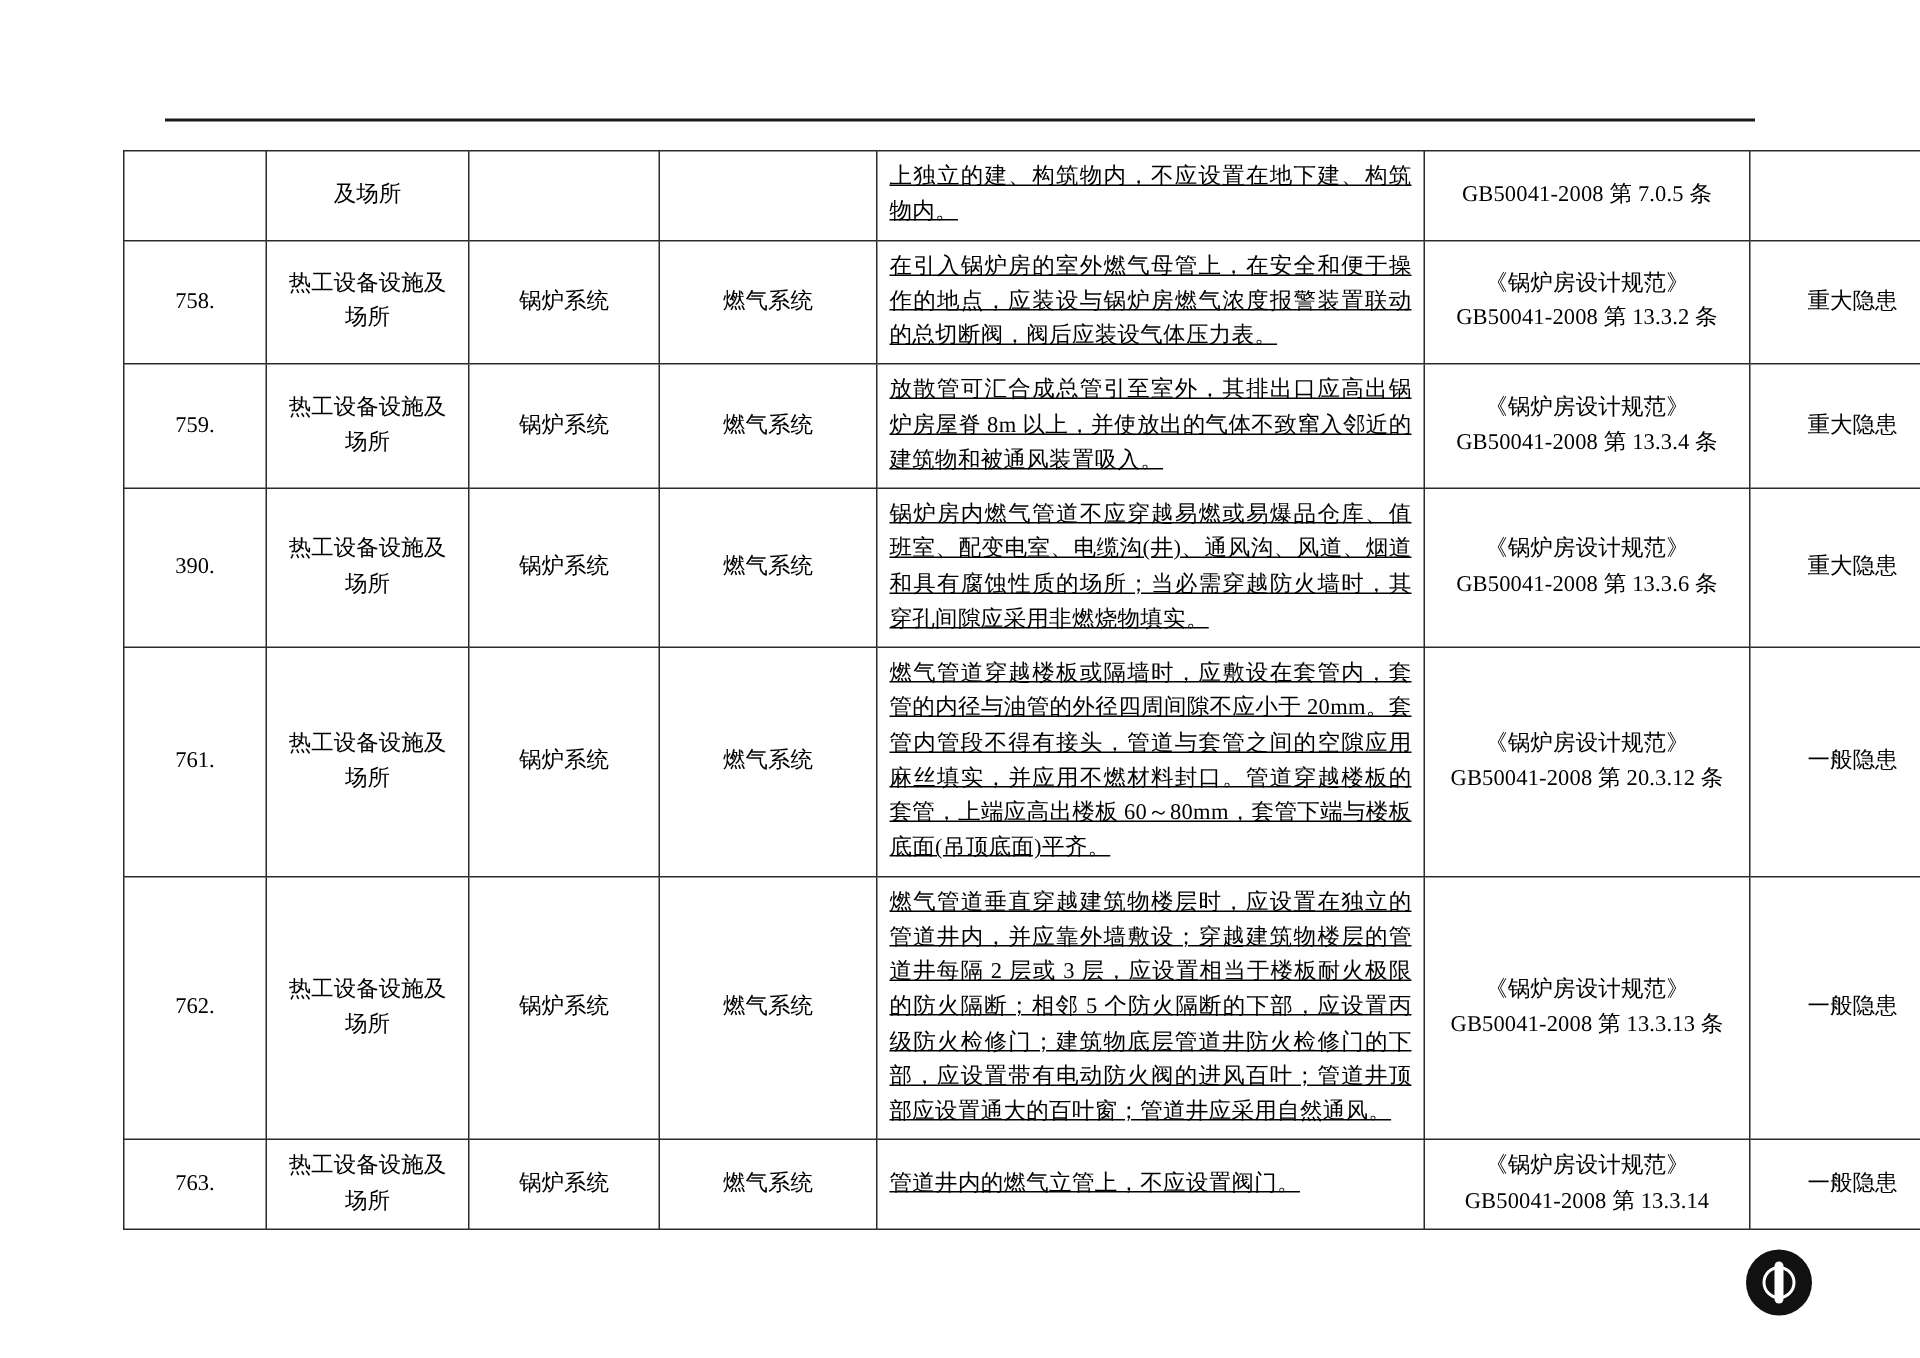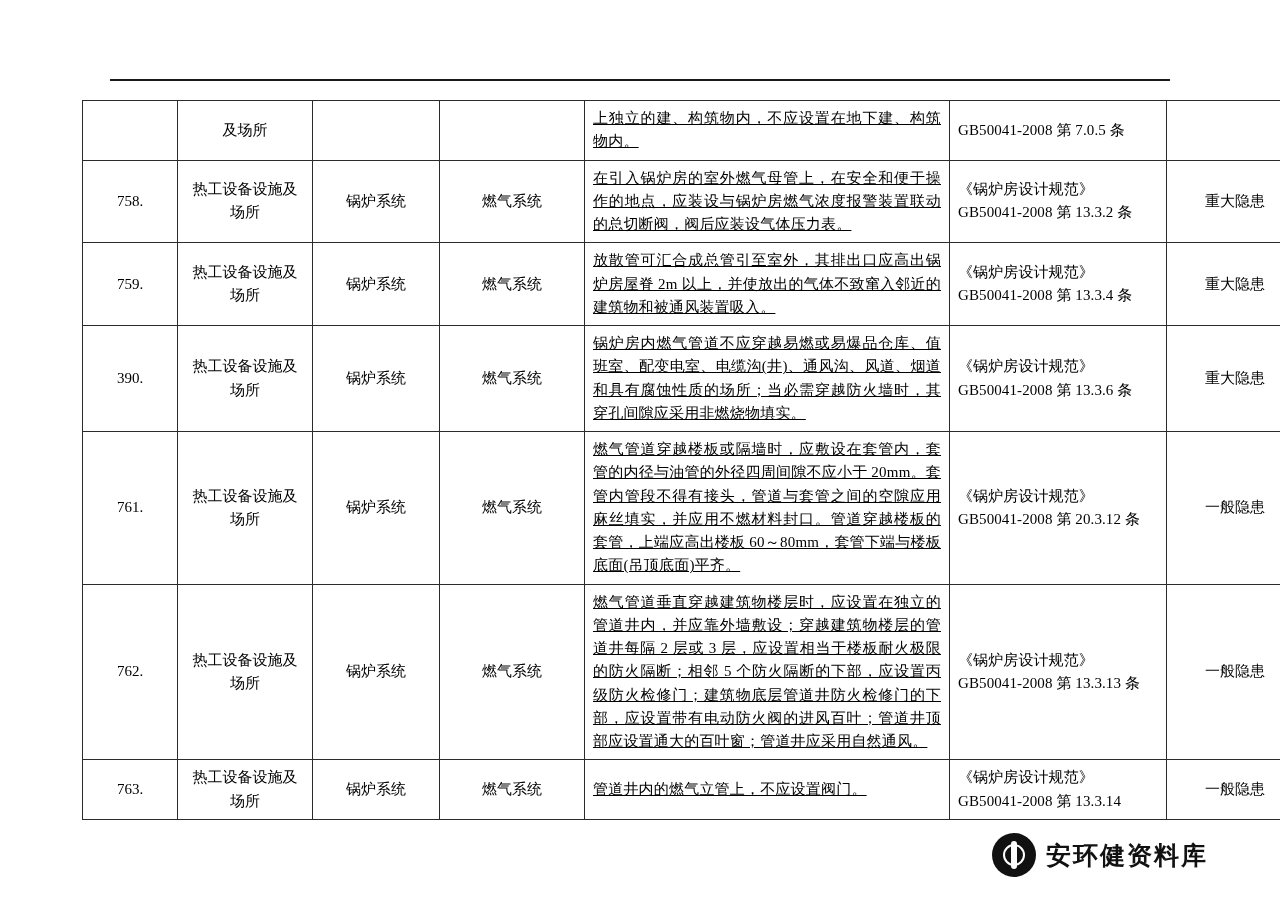--- a/index.html
+++ b/index.html
@@ -55,21 +55,21 @@
 
   .desc-text {
     display: block;
     text-align: justify;
     text-justify: inter-ideograph;
     letter-spacing: 0.2px;
     text-decoration: underline;
   }
   .ref-text {
     display: block;
-    text-align: left;
+    text-align: center;
     letter-spacing: 0.1px;
   }
 
   
   .watermark {
     position: absolute;
     right: 52px;
     bottom: 28px;
     display: flex;
     align-items: center;
@@ -147,21 +147,21 @@
             <span class="ref-text">《锅炉房设计规范》GB50041-2008 第 13.3.2 条</span>
           </td>
         <td class="c-level">重大隐患</td>
       </tr>
       <tr>
         <td class="c-no">759.</td>
         <td class="c-cat">热工设备设施及场所</td>
         <td class="c-sys">锅炉系统</td>
         <td class="c-sub">燃气系统</td>
         <td class="c-desc">
-            <span class="desc-text">放散管可汇合成总管引至室外，其排出口应高出锅炉房屋脊 2m 以上，并使放出的气体不致窜入邻近的建筑物和被通风装置吸入。</span>
+            <span class="desc-text">放散管可汇合成总管引至室外，其排出口应高出锅炉房屋脊 8m 以上，并使放出的气体不致窜入邻近的建筑物和被通风装置吸入。</span>
           </td>
         <td class="c-ref">
             <span class="ref-text">《锅炉房设计规范》GB50041-2008 第 13.3.4 条</span>
           </td>
         <td class="c-level">重大隐患</td>
       </tr>
       <tr>
         <td class="c-no">390.</td>
         <td class="c-cat">热工设备设施及场所</td>
         <td class="c-sys">锅炉系统</td>
@@ -211,16 +211,15 @@
         <td class="c-ref">
             <span class="ref-text">《锅炉房设计规范》GB50041-2008 第 13.3.14</span>
           </td>
         <td class="c-level">一般隐患</td>
       </tr>
     </tbody>
   </table>
 
   <div class="watermark">
     <div class="wm-badge"></div>
-    <div class="wm-text">安环健资料库</div>
   </div>
 
 </div>
 
 </body></html>

